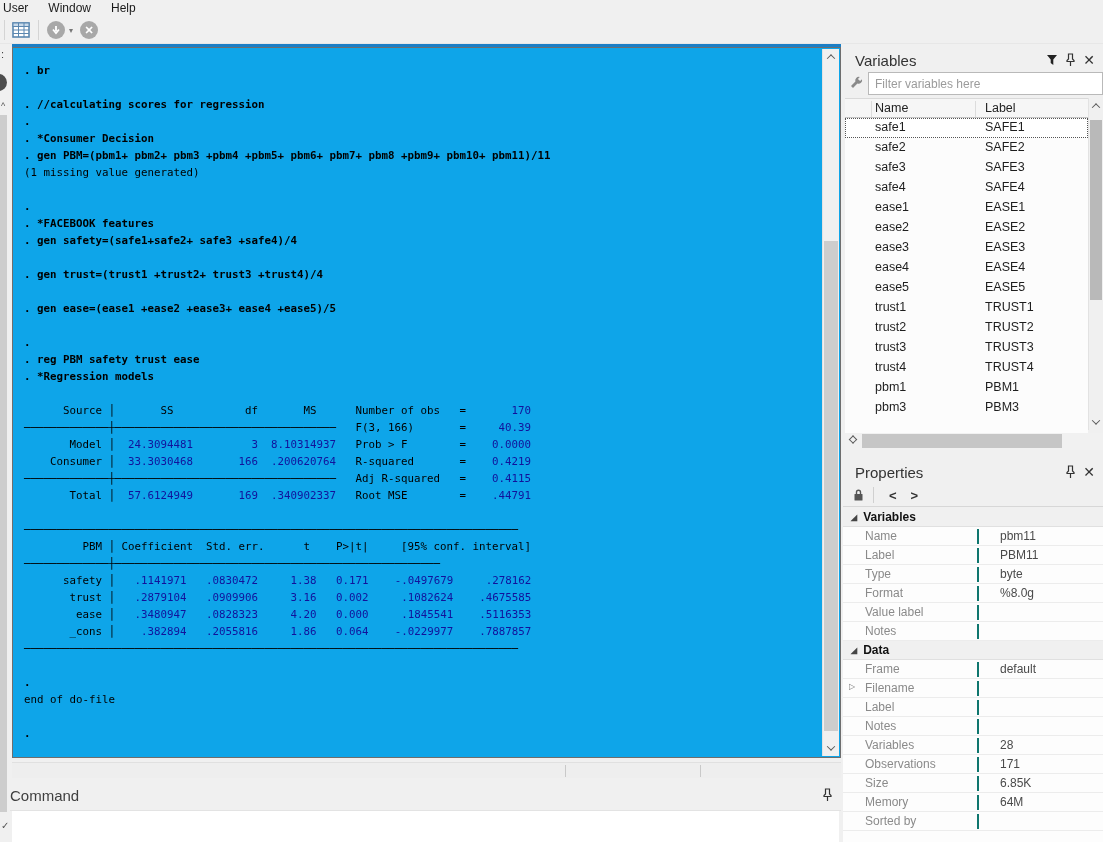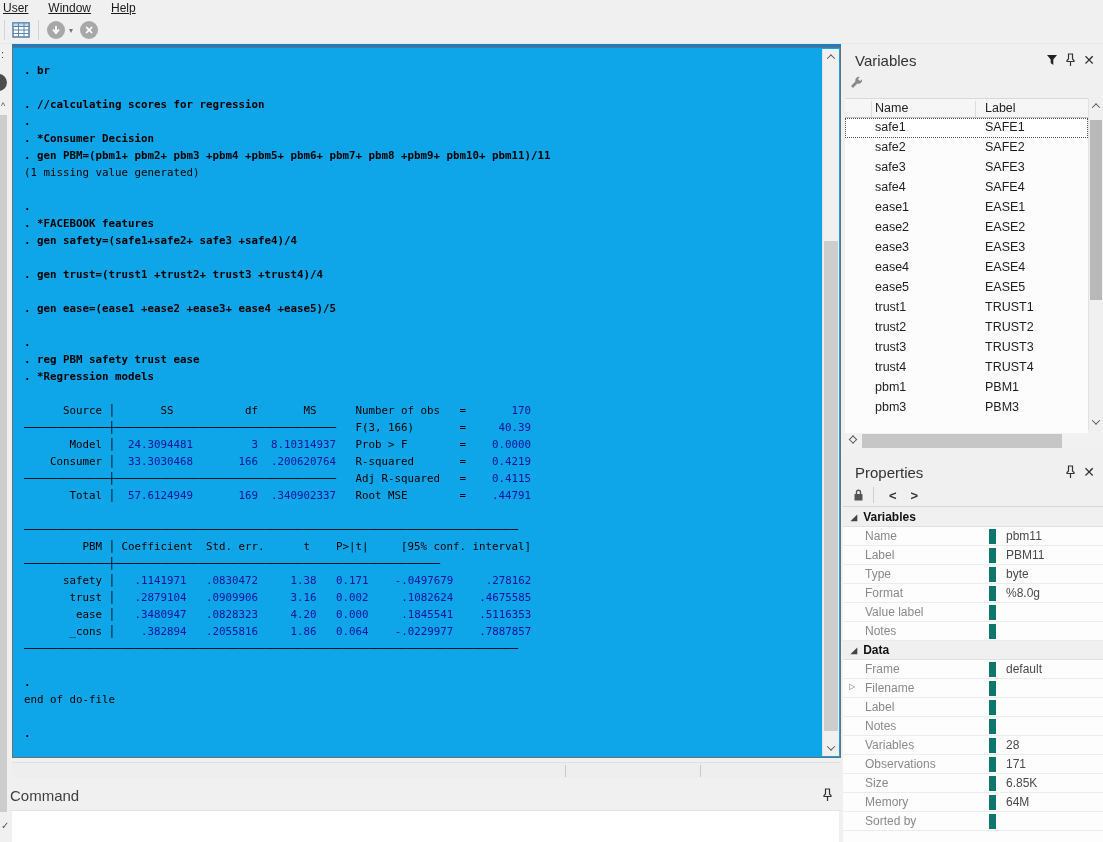--- a/index.html
+++ b/index.html
@@ -5,21 +5,21 @@
   * { margin:0; padding:0; box-sizing:border-box; }
   html,body { width:1103px; height:842px; }
   body {
     position:relative; overflow:hidden;
     background:#f0f0f0;
     font-family:"Liberation Sans", sans-serif;
     color:#1a1a1a;
     -webkit-font-smoothing:antialiased;
   }
   
-  .menubar { position:absolute; left:0; top:0; width:1103px; height:17px; background:#f0f0f0; display:flex; align-items:center;text-decoration:underline; }
+  .menubar { position:absolute; left:0; top:0; width:1103px; height:17px; background:#f0f0f0; display:flex; align-items:center; }
   .menu-item { font-size:12px; padding:1px 10px 2px 10px; color:#1a1a1a; }
   .menu-item:first-child { padding-left:3px; }
   
   .toolbar { position:absolute; left:0; top:17px; width:1103px; height:27px; background:#f0f0f0; display:flex; align-items:center; border-bottom:1px solid #e7e7e7; }
   .tb-grip { width:5px; height:20px; border-right:1px solid #d4d4d4; margin-right:4px; }
   .tb-sep { width:1px; height:20px; background:#d4d4d4; margin:0 5px; }
   .tb-btn { width:24px; height:22px; display:flex; align-items:center; justify-content:center; }
   .circ { width:18px; height:18px; border-radius:50%; background:#a8a8a8; display:flex; align-items:center; justify-content:center; }
   .circ .glyph { color:#fff; font-size:11px; line-height:1; font-weight:bold; }
   .tb-caret { font-size:8px; color:#777; margin-left:1px; }
@@ -81,21 +81,21 @@
   .vlist-hscroll .thumb { position:absolute; left:17px; top:1px; width:200px; height:14px; background:#c6c6c6; }
   
   .prop-toolbar { position:absolute; left:0; top:440px; width:260px; height:23px; display:flex; align-items:center; border-bottom:1px solid #d7d7d7; }
   .prop-toolbar .sep { width:1px; height:16px; background:#d0d0d0; margin:0 8px 0 8px; }
   .prop-nav { font-size:13px; color:#333; font-weight:bold; padding:0 7px; }
   .grid { position:absolute; left:0; top:464px; width:260px; bottom:0; background:#fdfdfd; overflow:hidden; }
   .sec-header { height:19px; background:#f0f0f0; border-bottom:1px solid #e0e0e0; font-size:12px; font-weight:bold; color:#111; display:flex; align-items:center; }
   .sec-header .tri { font-size:8px; margin:0 6px 0 8px; color:#444; }
   .prow { position:relative; height:19px; border-bottom:1px solid #ececec; font-size:12px; background:#fdfdfd; }
   .prow .plabel { position:absolute; left:22px; top:2px; color:#8a8a8a; }
-  .prow .pvalue { position:absolute; left:134px; top:2px; right:2px; color:#4a4a4a; border-left:7px solid #0f766e; padding-left:10px; height:15px;margin-left:12px; }
+  .prow .pvalue { position:absolute; left:134px; top:2px; right:2px; color:#4a4a4a; border-left:2px solid #0f766e; padding-left:21px; height:15px; }
   .prow .expander { position:absolute; left:6px; top:3px; font-size:8px; color:#777; }
   svg { display:block; }
 </style>
 </head>
 <body>
 
 <div class="menubar">
     <span class="menu-item">User</span>
     <span class="menu-item">Window</span>
     <span class="menu-item">Help</span>
@@ -231,20 +231,21 @@
       <span class="icon-x">✕</span>
     </span>
   </div>
 
   <div class="filter-row">
     <span class="wrench">
       <svg width="14" height="14" viewBox="0 0 14 14">
           <path d="M13 3.2a3.6 3.6 0 0 1-4.6 4.4L4 12 2 10l4.4-4.4A3.6 3.6 0 0 1 10.8 1L8.9 2.9l2.2 2.2z" fill="#8a8a8a"></path>
         </svg>
     </span>
+    <input class="filter-input" placeholder="Filter variables here" style="">
   </div>
 
   <div class="vlist-header">
     <span class="h-div1"></span>
     <span class="h-name">Name</span>
     <span class="h-div2"></span>
     <span class="h-label">Label</span>
   </div>
 
   <div class="vlist">

